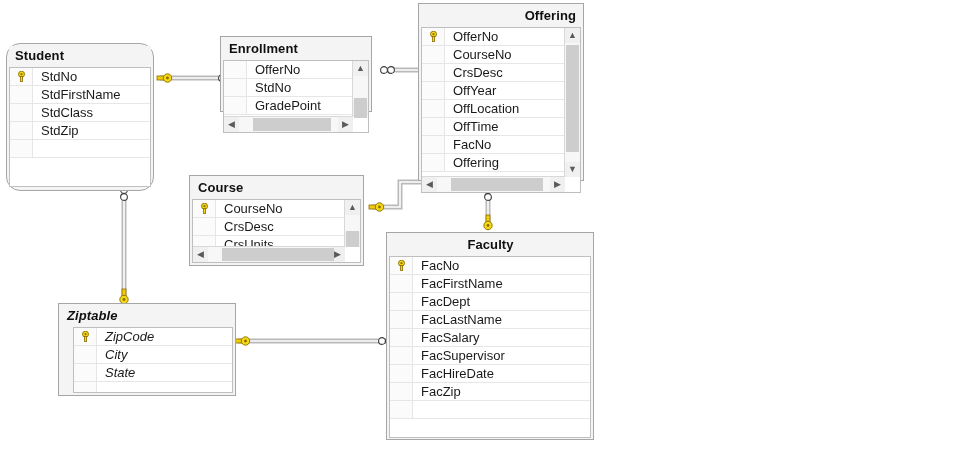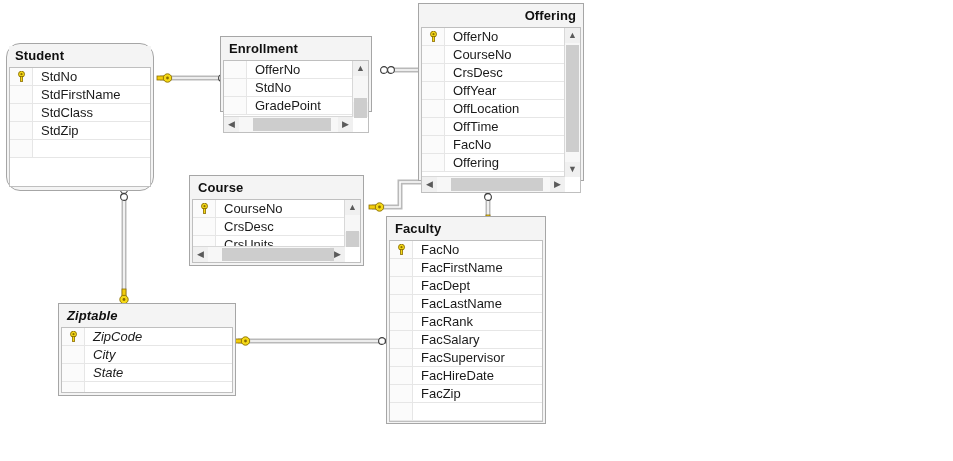--- a/index.html
+++ b/index.html
@@ -317,21 +317,21 @@
           </div>
           <div class="hsb" style="right: 15px;">
             <div class="sb-arrow">◀</div>
             <div class="htrack">
               <div class="hthumb" style="left:14px;width:112px;"></div>
             </div>
             <div class="sb-arrow">▶</div>
           </div>
         </div>
       </div>
-      <div class="table" style="left: 386px; top: 216px; width: 160px; height: 208px;">
+      <div class="table" style="left: 386px; top: 232px; width: 208px; height: 208px; text-align: center;">
         <div class="hdr">Faculty</div>
         <div class="grid" style="height: 182px;">
           <div class="rows">
             <div class="row">
               <div class="gutter">
                 <svg class="keyicon" width="11" height="11" viewBox="0 0 11 11" aria-hidden="true">
                   <circle cx="5.5" cy="3.2" r="3" fill="#f5d916" stroke="#8a6d00" stroke-width="0.9"></circle>
                   <circle cx="5.5" cy="3.2" r="1.1" fill="#8a6d00"></circle>
                   <rect x="4.4" y="5.4" width="2.2" height="5" fill="#f5d916" stroke="#8a6d00" stroke-width="0.8"></rect>
                 </svg>
@@ -345,24 +345,20 @@
             <div class="row">
               <div class="gutter"></div>
               <div class="fname">FacDept</div>
             </div>
             <div class="row">
               <div class="gutter"></div>
               <div class="fname">FacLastName</div>
             </div>
             <div class="row">
               <div class="gutter"></div>
-              <div class="fname">FacRank</div>
-            </div>
-            <div class="row">
-              <div class="gutter"></div>
               <div class="fname">FacSalary</div>
             </div>
             <div class="row">
               <div class="gutter"></div>
               <div class="fname">FacSupervisor</div>
             </div>
             <div class="row">
               <div class="gutter"></div>
               <div class="fname">FacHireDate</div>
             </div>
@@ -372,21 +368,21 @@
             </div>
             <div class="row empty">
               <div class="gutter"></div>
               <div class="fname"></div>
             </div>
           </div>
         </div>
       </div>
       <div class="table" style="left: 58px; top: 303px; width: 178px; height: 93px; font-style: italic;">
         <div class="hdr">Ziptable</div>
-        <div class="grid" style="height: 66px;">
+        <div class="grid" style="height: 66px; margin-left: 12px;">
           <div class="rows">
             <div class="row">
               <div class="gutter">
                 <svg class="keyicon" width="11" height="11" viewBox="0 0 11 11" aria-hidden="true">
                   <circle cx="5.5" cy="3.2" r="3" fill="#f5d916" stroke="#8a6d00" stroke-width="0.9"></circle>
                   <circle cx="5.5" cy="3.2" r="1.1" fill="#8a6d00"></circle>
                   <rect x="4.4" y="5.4" width="2.2" height="5" fill="#f5d916" stroke="#8a6d00" stroke-width="0.8"></rect>
                 </svg>
               </div>
               <div class="fname">ZipCode</div>

